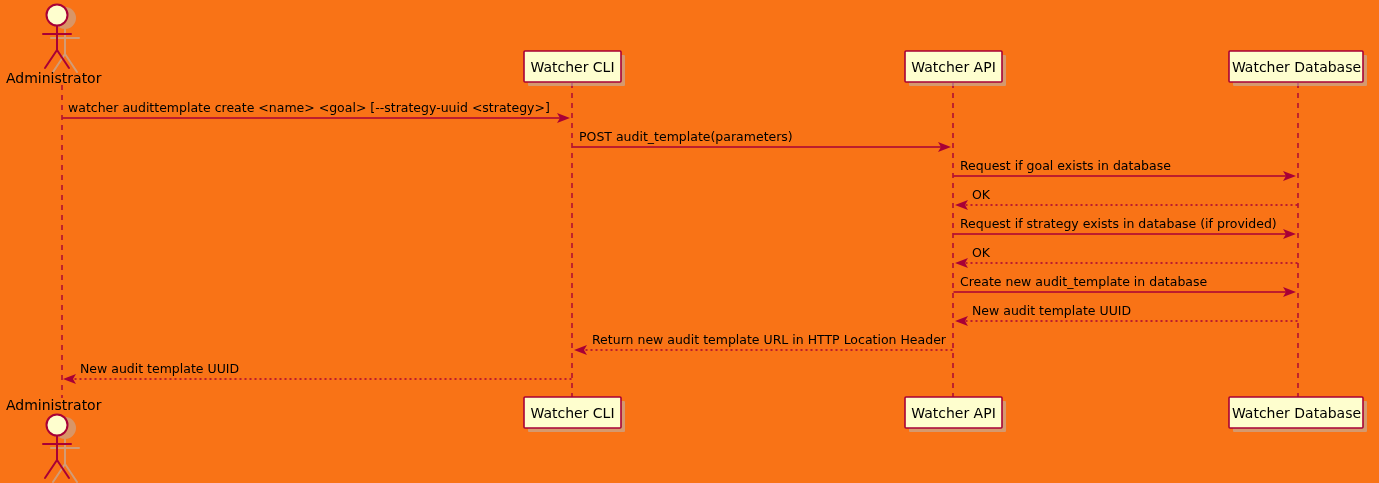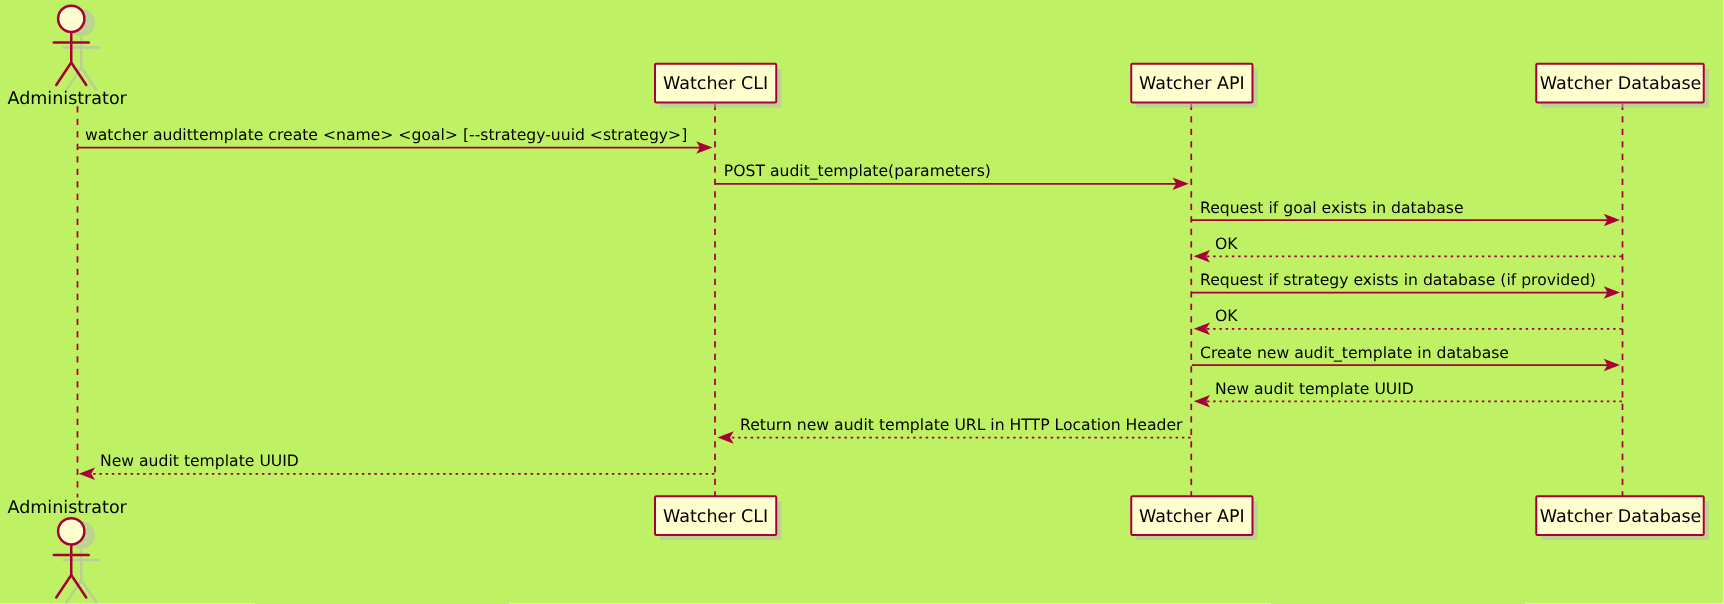--- a/index.html
+++ b/index.html
@@ -8,21 +8,21 @@
     padding: 0;
     background: #FFFFFF;
   }
   body {
     font-family: "DejaVu Sans", sans-serif;
   }
   #diagram-root {
     position: relative;
     width: 1379px;
     height: 483px;
-    background: #bef264;
+    background: #f97316;
     overflow: hidden;
   }
   #diagram-svg {
     position: absolute;
     left: 0;
     top: 0;
     width: 1379px;
     height: 483px;
   }
   .participant-label,

